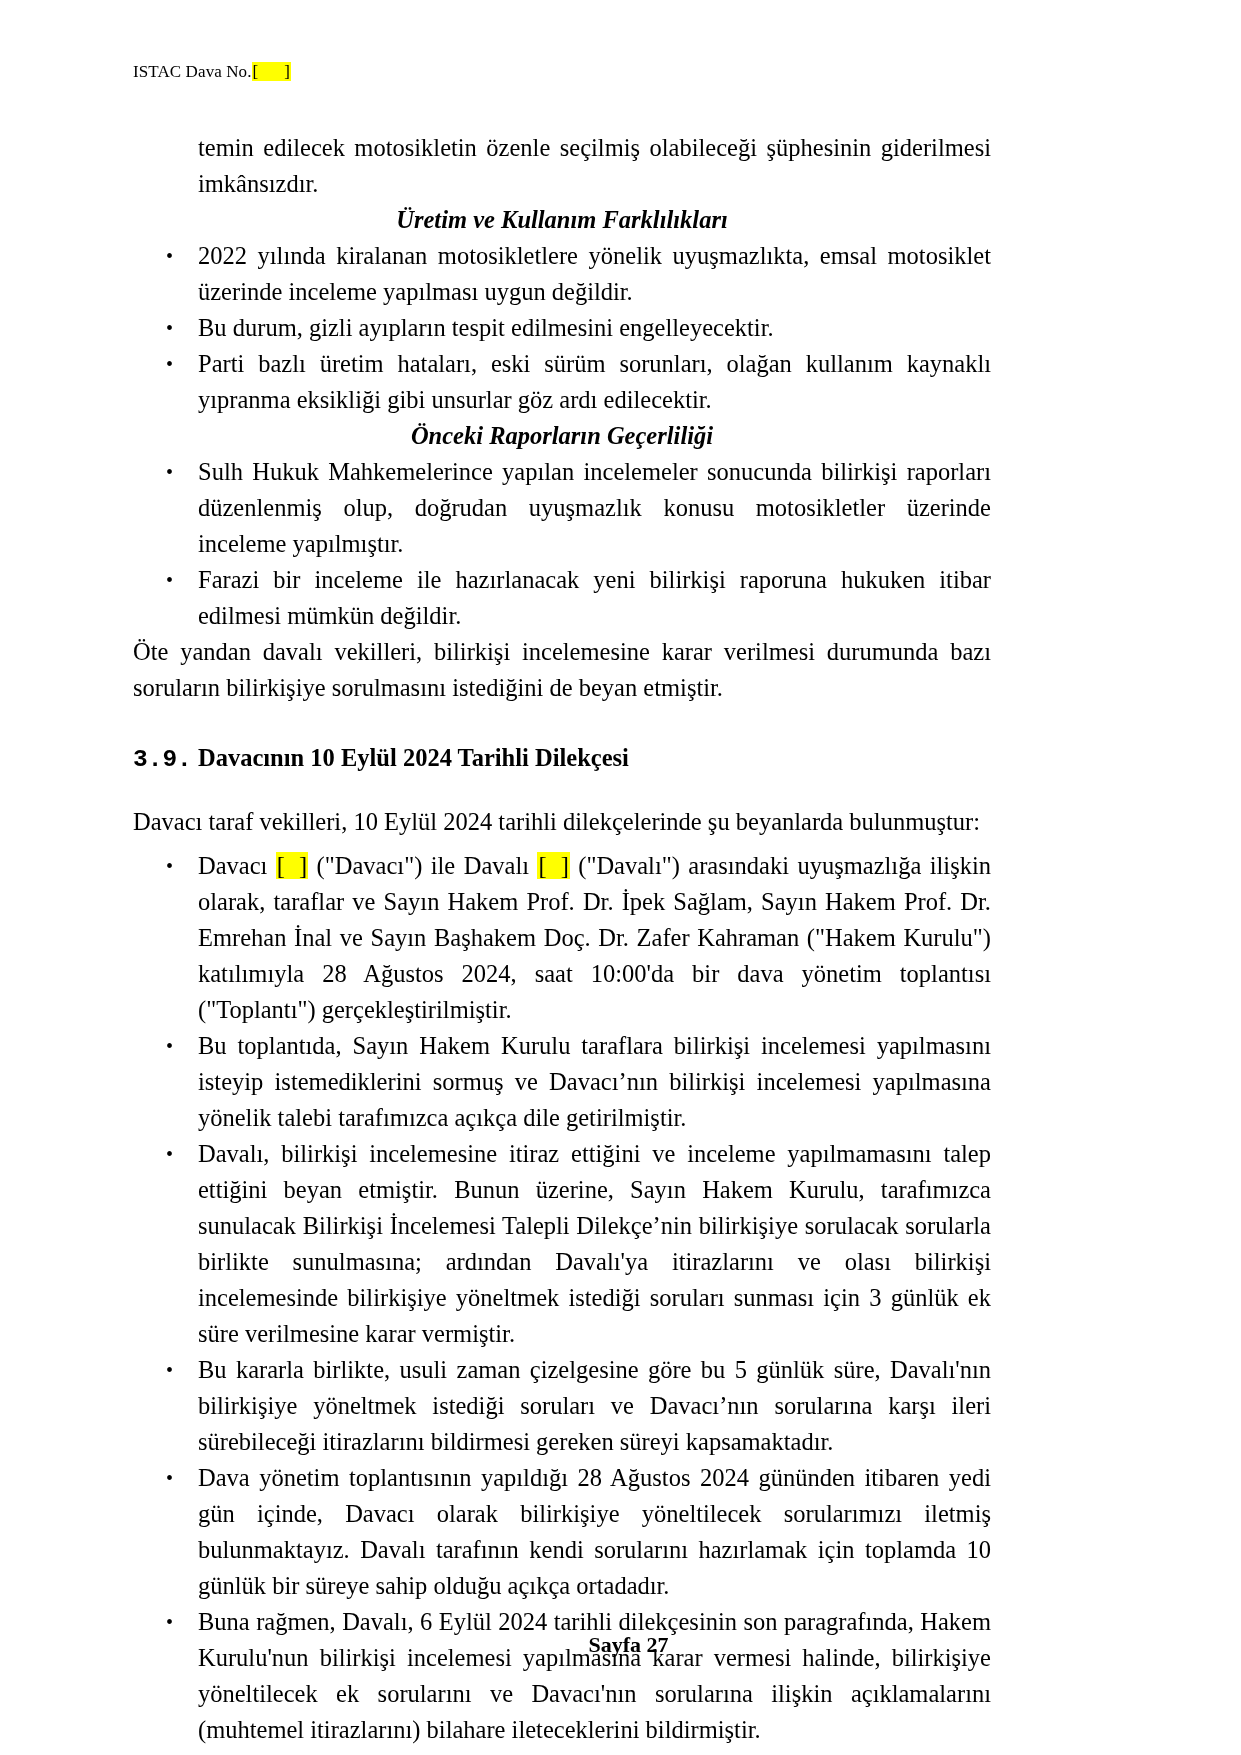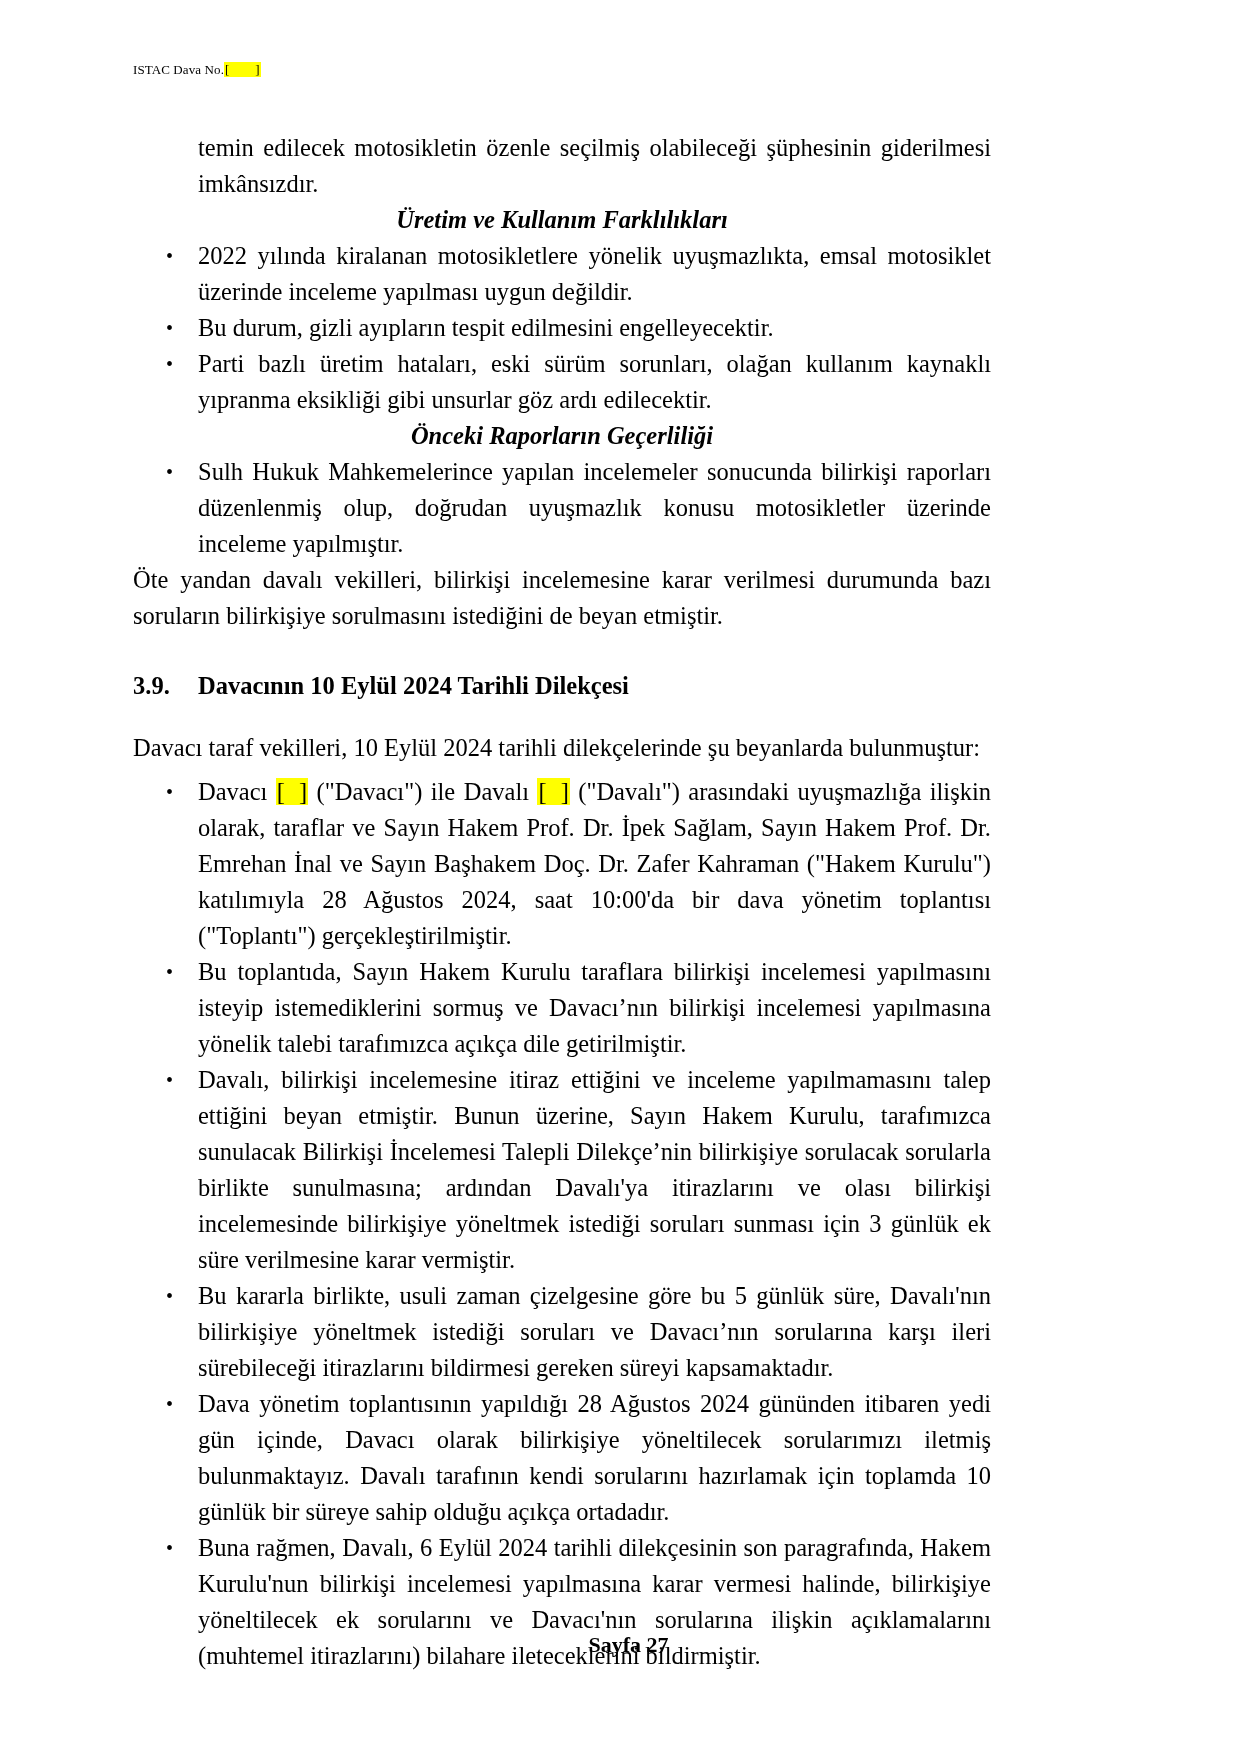--- a/index.html
+++ b/index.html
@@ -20,21 +20,21 @@
     background: #ffffff;
     box-sizing: border-box;
     overflow: hidden;
   }
 
   
   .doc-header {
     position: absolute;
     top: 62px;
     left: 133px;
-    font-size: 13px;
+    font-size: 17px;
     line-height: 1.2;
     white-space: nowrap;
   }
   .doc-header .hdr-label { letter-spacing: 0.1px; }
 
   .hl {
     background: #FFFF00;
     padding: 0 1px;
   }
   .hl .gap {
@@ -109,20 +109,21 @@
     align-items: baseline;
     font-weight: bold;
     font-size: 24.5px;
     line-height: 36px;
     margin-top: 34px;
     margin-bottom: 0;
   }
   .section-head .num {
     width: 65px;
     flex: 0 0 65px;
+    font-family: Liberation Mono, monospace;
   }
   .section-head .title { flex: 1; }
 
   .lead-para {
     margin-top: 26px;
     margin-bottom: 4px;
   }
   .spacer-xs { height: 4px; }
 
   
@@ -153,20 +154,21 @@
     <div class="subhead">Üretim ve Kullanım Farklılıkları</div>
     <ul class="bullets">
       <li>2022 yılında kiralanan motosikletlere yönelik uyuşmazlıkta, emsal motosiklet üzerinde inceleme yapılması uygun değildir.</li>
       <li>Bu durum, gizli ayıpların tespit edilmesini engelleyecektir.</li>
       <li>Parti bazlı üretim hataları, eski sürüm sorunları, olağan kullanım kaynaklı yıpranma eksikliği gibi unsurlar göz ardı edilecektir.</li>
     </ul>
 
     <div class="subhead">Önceki Raporların Geçerliliği</div>
     <ul class="bullets">
       <li>Sulh Hukuk Mahkemelerince yapılan incelemeler sonucunda bilirkişi raporları düzenlenmiş olup, doğrudan uyuşmazlık konusu motosikletler üzerinde inceleme yapılmıştır.</li>
+      <li>Farazi bir inceleme ile hazırlanacak yeni bilirkişi raporuna hukuken itibar edilmesi mümkün değildir.</li>
     </ul>
 
     <div class="flow-para">Öte yandan davalı vekilleri, bilirkişi incelemesine karar verilmesi durumunda bazı soruların bilirkişiye sorulmasını istediğini de beyan etmiştir.</div>
 
     <div class="section-head">
       <span class="num">3.9.</span>
       <span class="title">Davacının 10 Eylül 2024 Tarihli Dilekçesi</span>
     </div>
 
     <div class="flow-para lead-para">Davacı taraf vekilleri, 10 Eylül 2024 tarihli dilekçelerinde şu beyanlarda bulunmuştur:</div>

